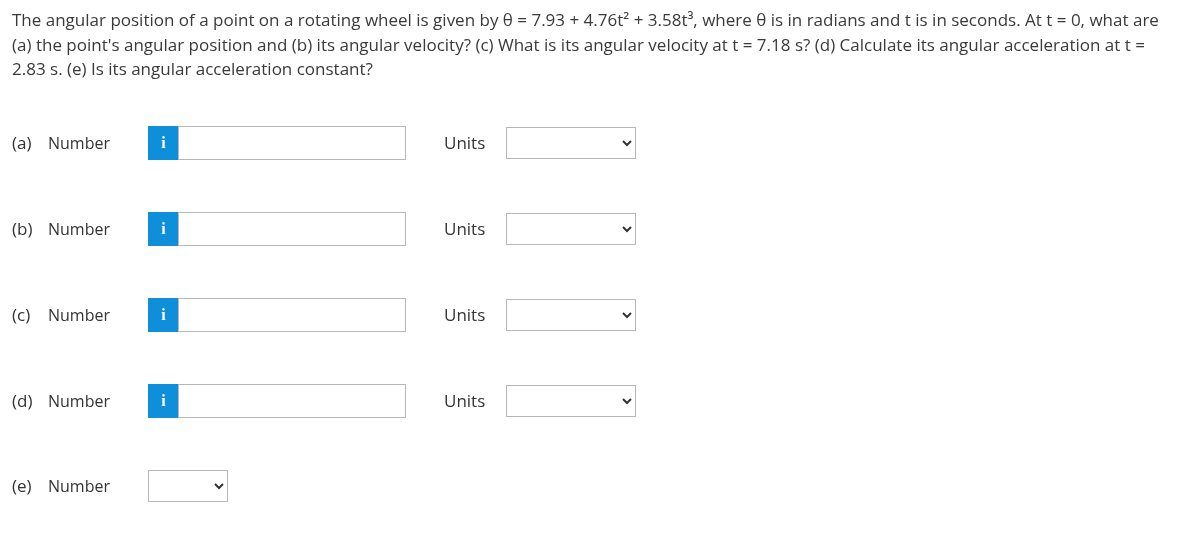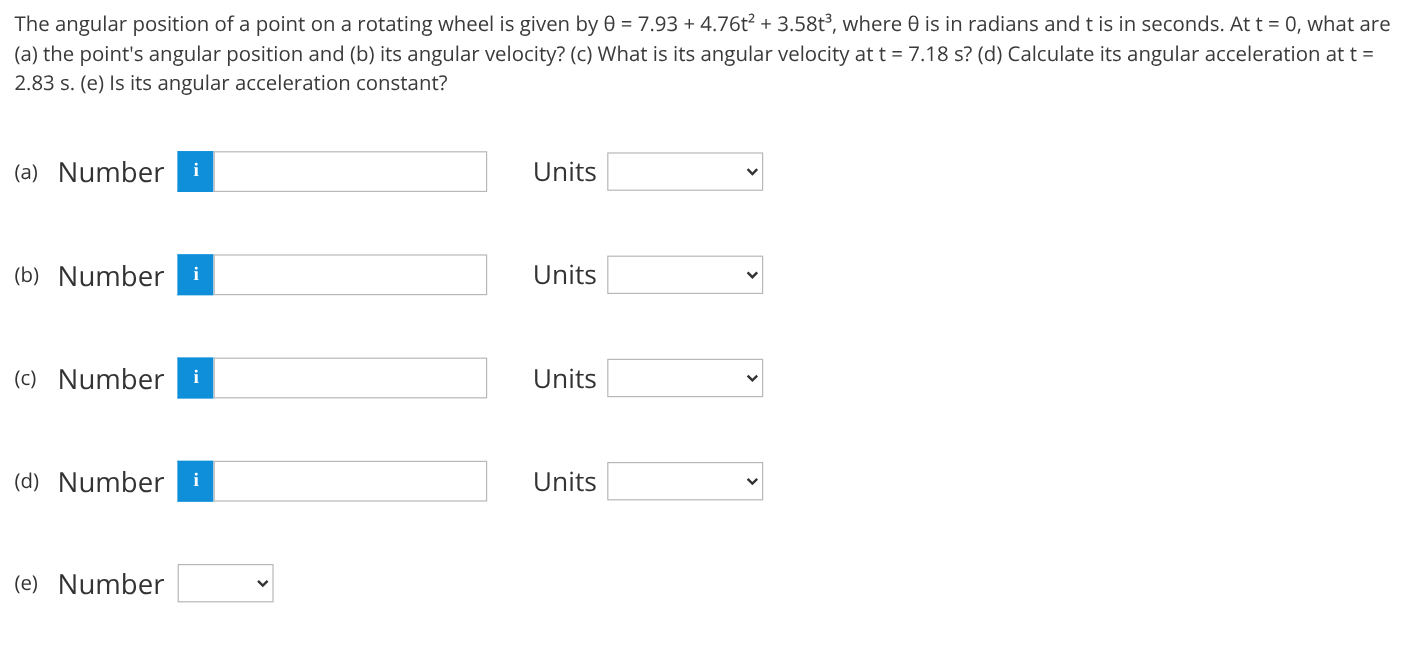--- a/index.html
+++ b/index.html
@@ -22,21 +22,21 @@
     align-items: center;
     margin-bottom: 52px;
   }
   .part-label {
     width: 36px;
     font-size: 17px;
     color: #333;
   }
   .field-label {
     width: 100px;
-    font-size: 23px;
+    font-size: 16px;
     color: #333;
   }
   .info-icon {
     background: #0f8fd9;
     color: #fff;
     width: 30px;
     height: 34px;
     display: inline-flex;
     align-items: center;
     justify-content: center;
@@ -54,21 +54,21 @@
     height: 34px;
     border: 1px solid #b7b7b7;
     box-sizing: border-box;
     padding: 4px 6px;
     font-size: 15px;
     outline: none;
   }
   .units-label {
     margin-left: 38px;
     width: 62px;
-    font-size: 22px;
+    font-size: 17px;
     color: #333;
   }
   .unit-select {
     width: 130px;
     height: 32px;
     border: 1px solid #b7b7b7;
     background: #fff;
     font-size: 14px;
     color: #333;
     padding: 2px 4px;

